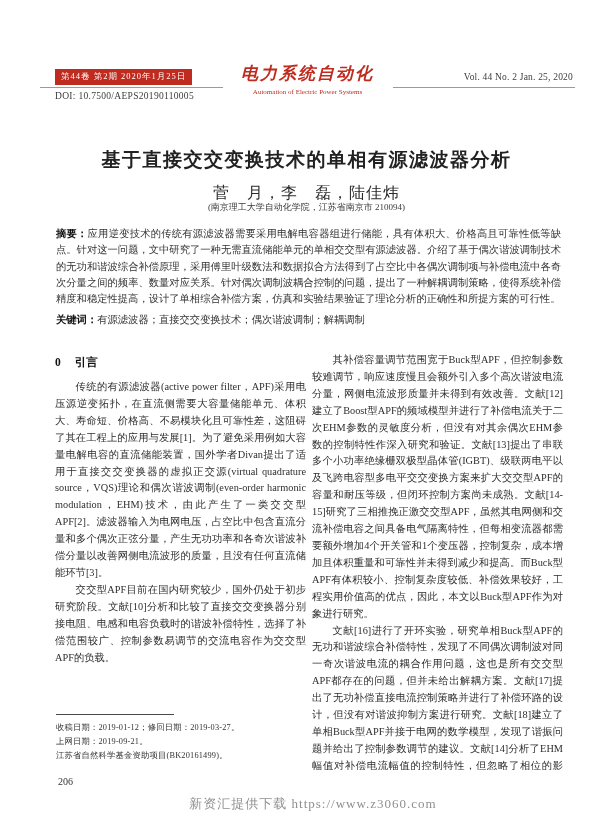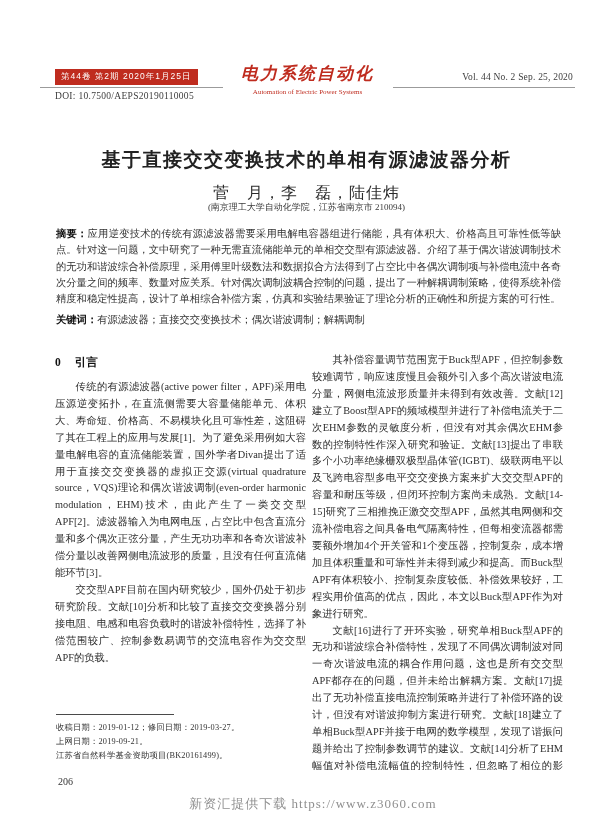--- a/index.html
+++ b/index.html
@@ -10,21 +10,21 @@
     font-family:"Liberation Serif","DejaVu Serif",serif; color:var(--ink);
   }
   .page { position:absolute; inset:0; background:#fff; }
 
   
   .header { position:absolute; top:66px; left:40px; right:38px; height:48px; }
   .header-rule { position:absolute; top:21px; left:0; right:0; height:0; border-top:1px solid var(--gray-line); }
   .issue-badge {
     position:absolute; top:3px; left:15px; background:var(--accent); color:#fff;
     font-size:8.5px; line-height:1; padding:3px 6px 4px; letter-spacing:1px;
-    font-family:Liberation Sans, sans-serif;
+    font-family:Liberation Serif, serif;
   }
   .doi-text { position:absolute; top:25px; left:15px; font-size:9.5px; color:#3c3c3c; letter-spacing:.3px; }
   .logo { position:absolute; left:50%; top:-4px; transform:translateX(-50%); text-align:center; width:170px; background:#fff; }
   .logo-cn {
     color:var(--accent); font-size:17px; font-weight:bold; font-style:italic;
     letter-spacing:2px; line-height:24px; white-space:nowrap;
   }
   .logo-en { color:var(--accent); font-size:7px; line-height:9px; margin-top:2px; white-space:nowrap;
     font-family:"Liberation Serif",serif; }
   .vol-info { position:absolute; top:6px; right:2px; font-size:9.5px; color:#3c3c3c; letter-spacing:.2px; }
@@ -71,21 +71,21 @@
 <div class="page">
 
   <div class="header">
     <div class="header-rule"></div>
     <div class="issue-badge">第44卷 第2期 2020年1月25日</div>
     <div class="doi-text">DOI: 10.7500/AEPS20190110005</div>
     <div class="logo">
       <div class="logo-cn">电力系统自动化</div>
       <div class="logo-en">Automation of Electric Power Systems</div>
     </div>
-    <div class="vol-info">Vol. 44 No. 2 Sep. 25, 2020</div>
+    <div class="vol-info">Vol. 44 No. 2 Jan. 25, 2020</div>
   </div>
 
   <div class="article-title">基于直接交交变换技术的单相有源滤波器分析</div>
   <div class="authors">菅　月，李　磊，陆佳炜</div>
   <div class="affiliation">(南京理工大学自动化学院，江苏省南京市 210094)</div>
 
   <div class="abstract-block">
     <p class="abstract-p"><b>摘要：</b><span>应用逆变技术的传统有源滤波器需要采用电解电容器组进行储能，具有体积大、价格高且可靠性低等缺点。针对这一问题，文中研究了一种无需直流储能单元的单相交交型有源滤波器。介绍了基于偶次谐波调制技术的无功和谐波综合补偿原理，采用傅里叶级数法和数据拟合方法得到了占空比中各偶次调制项与补偿电流中各奇次分量之间的频率、数量对应关系。针对偶次调制波耦合控制的问题，提出了一种解耦调制策略，使得系统补偿精度和稳定性提高，设计了单相综合补偿方案，仿真和实验结果验证了理论分析的正确性和所提方案的可行性。</span></p>
     <p class="keywords-p"><b>关键词：</b><span>有源滤波器；直接交交变换技术；偶次谐波调制；解耦调制</span></p>
   </div>

